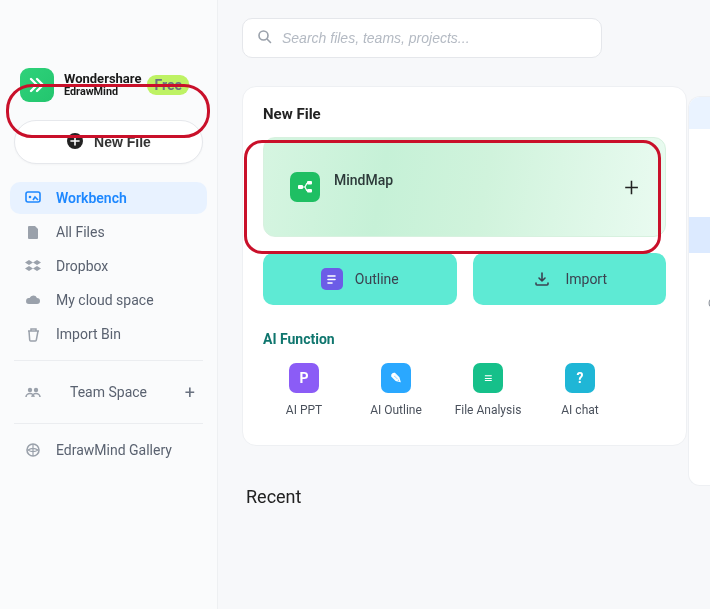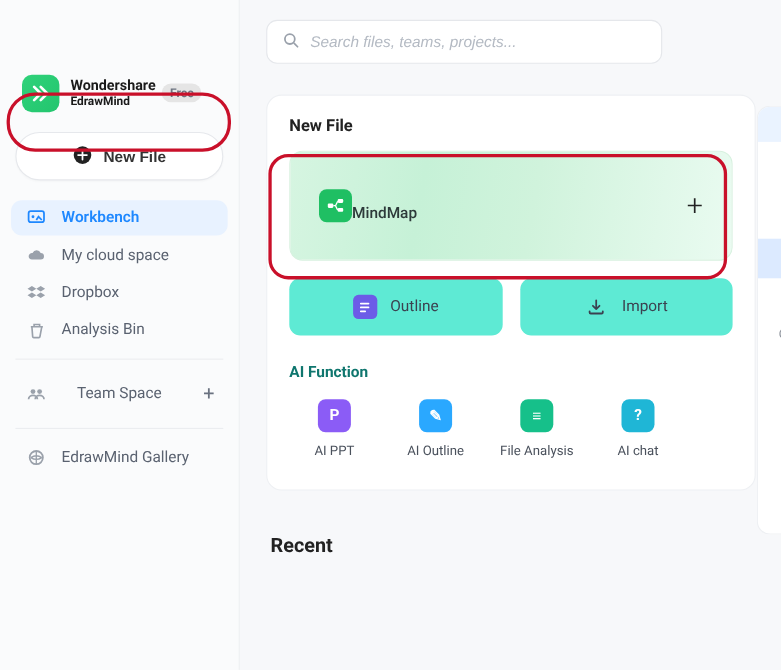--- a/index.html
+++ b/index.html
@@ -23,21 +23,21 @@
   .brand { display: flex; align-items: center; gap: 10px; padding: 2px 6px 18px 10px; margin-top: 48px; }
   .brand-logo {
     width: 34px; height: 34px; border-radius: 9px;
     background: linear-gradient(135deg,#2fd27a,#23c56e);
     display:flex;align-items:center;justify-content:center;
   }
   .brand-text-wrap { display:flex; align-items:center; gap:6px; }
   .brand-text { font-size: 13px; font-weight:700; color:#1a1a1a; line-height:1.1; }
   .brand-text small { display:block; font-weight:700; }
   .badge-free {
-    background:#e5e5e5;color:#6c7380;font-size:11px;font-weight:700;
+    background:#bef264;color:#6c7380;font-size:14px;font-weight:700;
     padding:2px 7px;border-radius:9px;
   }
   .new-file-btn {
     margin: 0 4px 16px 4px;
     height: 44px; border-radius: 22px; background:#fff;
     border:1px solid #e6e8ec; display:flex;align-items:center;justify-content:center;
     gap:10px; font-size:14px; font-weight:600; color:#333; cursor:pointer;
     box-shadow:0 1px 2px rgba(0,0,0,.03);
   }
   .highlight-oval {
@@ -71,42 +71,42 @@
     margin-top:28px;width:445px;background:#fff;border:1px solid #eef0f3;border-radius:14px;
     padding:18px 20px 28px 20px;
   }
   .panel h3 { font-size:15px;font-weight:700;color:#222;margin-bottom:14px; }
   .mindmap-card {
     height:100px;border-radius:12px;
     background: linear-gradient(100deg,#d6f5e1 0%,#c6f1d7 30%,#d0f3dc 55%,#eafbf1 100%);
     display:flex;align-items:center;justify-content:space-between;padding:0 26px;cursor:pointer;
     border:1px solid #d7f1df;
   }
-  .mm-left { display:flex;align-items:flex-end;}
+  .mm-left { display:flex;align-items:flex-start;gap:14px; }
   .mm-icon {
     width:30px;height:30px;border-radius:7px;background:#1fbf63;
     display:flex;align-items:center;justify-content:center;
   }
   .mm-label{font-size:14px;color:#2d3a3a;font-weight:500;}
   .big-plus{font-size:26px;color:#222;font-weight:300;}
 
   .row2 { display:flex;gap:16px;margin-top:16px; }
   .small-card {
     flex:1;height:52px;border-radius:10px;background:#5eead4;
     display:flex;align-items:center;justify-content:center;gap:12px;cursor:pointer;
     font-size:14px;color:#3b4250;
   }
   .sc-icon{width:22px;height:22px;display:flex;align-items:center;justify-content:center;}
 
   .ai-title { font-size:14px;font-weight:700;color:#0f766e;margin:26px 0 16px; }
   .ai-grid { display:flex; gap:10px; }
   .ai-item { width:82px;text-align:center;font-size:12px;color:#4a515c;cursor:pointer; }
   .ai-icon { width:30px;height:30px;margin:0 auto 10px;border-radius:7px;display:flex;align-items:center;justify-content:center;font-size:14px;color:#fff;font-weight:700; }
 
-  .recent-h { font-size:18px;font-weight:700;color:#222;margin:40px 0 0 4px; }
+  .recent-h { font-size:18px;font-weight:400;color:#222;margin:40px 0 0 4px; }
   .right-frag {
     position:absolute; right:0; top:96px; width:22px; height:390px;
     background:#fff;border:1px solid #eef0f3;border-right:none;border-radius:12px 0 0 12px;
     display:flex;align-items:flex-start;justify-content:center; overflow:hidden;
   }
   .right-frag .strip1{position:absolute;top:0;left:0;right:0;height:32px;background:#eaf3ff;}
   .right-frag .strip2{position:absolute;top:120px;left:0;right:0;height:36px;background:#dceaff;}
   .right-frag .lbl{position:absolute;top:200px;left:19px;font-size:11px;color:#8a9099;text-align:right;}
 </style>
 </head>
@@ -146,41 +146,49 @@
           <svg width="18" height="18" viewBox="0 0 18 18">
               <rect x="2" y="3" width="14" height="10" rx="2" fill="none" stroke="currentColor" stroke-width="1.6"></rect>
               <circle cx="6" cy="8" r="1.3" fill="currentColor"></circle>
               <path d="M9 11l2-3 3 3" stroke="currentColor" stroke-width="1.6" fill="none"></path>
             </svg>
         </span>
         <span>Workbench</span>
       </div>
       <div class="nav-item">
         <span class="nav-icon">
+          <svg width="17" height="17" viewBox="0 0 17 17">
+              <path d="M4 2h6l3 3v9a1 1 0 0 1-1 1H4a1 1 0 0 1-1-1V3a1 1 0 0 1 1-1z" fill="currentColor"></path>
+            </svg>
+        </span>
+        <span>All Files</span>
+      </div>
+      <div class="nav-item">
+        <span class="nav-icon">
+          <svg width="18" height="18" viewBox="0 0 18 18">
+              <path d="M5 3l4 2.5L5 8 1 5.5 5 3zm8 0l4 2.5L13 8 9 5.5 13 3zM5 9l4 2.5L5 14l-4-2.5L5 9zm8 0l4 2.5L13 14l-4-2.5L13 9z" fill="currentColor"></path>
+            </svg>
+        </span>
+        <span>Dropbox</span>
+      </div>
+      <div class="nav-item">
+        <span class="nav-icon">
           <svg width="18" height="18" viewBox="0 0 18 18">
               <path d="M13 13H5a3 3 0 1 1 .6-5.95A4 4 0 0 1 13 7a3 3 0 0 1 0 6z" fill="currentColor"></path>
             </svg>
         </span>
         <span>My cloud space</span>
-      </div>
-      <div class="nav-item">
-        <span class="nav-icon">
-          <svg width="18" height="18" viewBox="0 0 18 18">
-              <path d="M5 3l4 2.5L5 8 1 5.5 5 3zm8 0l4 2.5L13 8 9 5.5 13 3zM5 9l4 2.5L5 14l-4-2.5L5 9zm8 0l4 2.5L13 14l-4-2.5L13 9z" fill="currentColor"></path>
-            </svg>
-        </span>
-        <span>Dropbox</span>
       </div>
       <div class="nav-item">
         <span class="nav-icon">
           <svg width="17" height="17" viewBox="0 0 17 17">
               <path d="M3 5h11M6 5V3h5v2m-7 0l.7 9a1 1 0 0 0 1 .9h4.6a1 1 0 0 0 1-.9L13 5" fill="none" stroke="currentColor" stroke-width="1.5"></path>
             </svg>
         </span>
-        <span>Analysis Bin</span>
+        <span>Import Bin</span>
       </div>
 
       <div class="nav-sep"></div>
 
       <div class="team-row">
         <div class="team-left">
           <span class="nav-icon">
             <svg width="18" height="18" viewBox="0 0 18 18">
                 <circle cx="6" cy="7" r="2.2" fill="currentColor"></circle>
                 <circle cx="12" cy="7" r="2.2" fill="currentColor"></circle>

